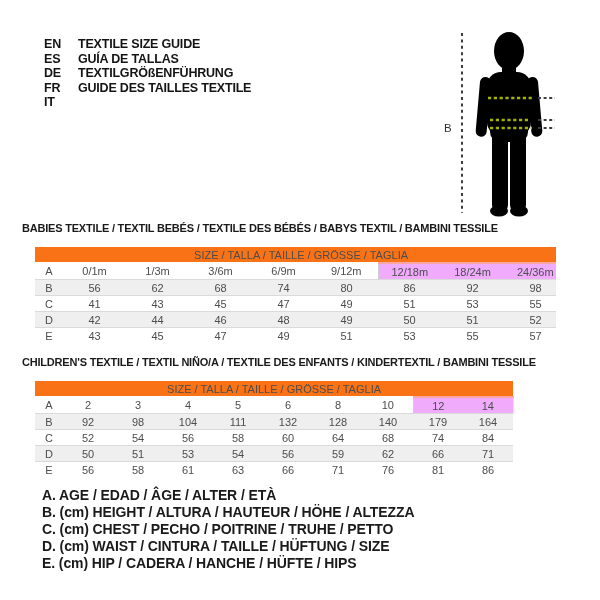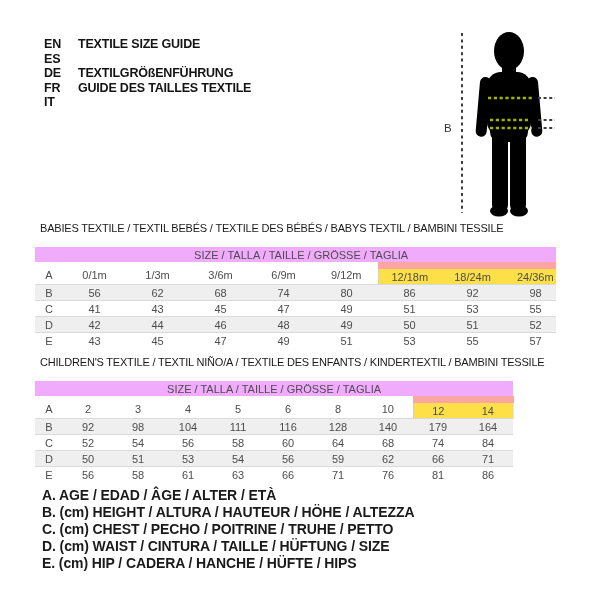--- a/index.html
+++ b/index.html
@@ -12,51 +12,52 @@
     overflow: hidden;
   }
   
   .lang-block { position: absolute; left: 44px; top: 37px; }
   .lang-row { display: flex; font-size: 12.5px; font-weight: 700; line-height: 14.6px; color: #141414; letter-spacing: -0.2px; }
   .lang-code { width: 34px; flex: 0 0 34px; }
   
   .figure { position: absolute; left: 438px; top: 24px; }
   .figure text { font-family: "Liberation Sans", sans-serif; font-size: 11.5px; fill: #333333; }
   
-  .section-title { position: absolute; left: 40px; font-size: 11px; font-weight: 400; color: #1a1a1a; letter-spacing: -0.2px; white-space: nowrap; }
+  .section-title { position: absolute; left: 22px; font-size: 11px; font-weight: 700; color: #1a1a1a; letter-spacing: -0.2px; white-space: nowrap; }
   .babies-title { top: 222px; }
   .children-title { top: 356px; }
   .table-wrap { position: absolute; left: 35px; }
   .babies-wrap { top: 247px; width: 532px; }
   .children-wrap { top: 381px; width: 478px; }
   table.size-table { width: 100%; border-collapse: collapse; table-layout: fixed; font-size: 11px; color: #4d4d4d; }
   table.size-table td { height: 15px; text-align: center; padding: 0; white-space: nowrap; overflow: hidden; }
-  td.bar { background: #f0abfc; text-align: left; padding-left: 6px; height: 16px; color: #4d4d4d; }
+  td.bar { background: #f97316; text-align: left; padding-left: 6px; height: 16px; color: #4d4d4d; }
   td.rowlabel { text-align: left; padding-left: 6px; }
   tbody tr + tr td { border-top: 1px solid #dadada; }
   tbody tr.stripe { background: #efefef; }
-  td.hl { border-top: 7px solid #fca5a5; background: #fde047; }
+  td.hl { border-top: 2px solid #fca5a5; background: #f0abfc; }
   td.hl-first { border-left: 1px solid #cfcfcf; }
   td.hl-last { border-right: 1px solid #e4e4e4; }
   
   .legend { position: absolute; left: 42px; top: 487px; }
   .legend-line { font-size: 14px; font-weight: 700; color: #1a1a1a; line-height: 17px; letter-spacing: -0.1px; white-space: nowrap; }
 </style>
 </head>
 <body>
 
 <div class="page">
 
   <div class="lang-block">
     <div class="lang-row">
       <span class="lang-code">EN</span>
       <span class="lang-label">TEXTILE SIZE GUIDE</span>
     </div>
     <div class="lang-row">
       <span class="lang-code">ES</span>
+      <span class="lang-label">GUÍA DE TALLAS</span>
     </div>
     <div class="lang-row">
       <span class="lang-code">DE</span>
       <span class="lang-label">TEXTILGRÖßENFÜHRUNG</span>
     </div>
     <div class="lang-row">
       <span class="lang-code">FR</span>
       <span class="lang-label">GUIDE DES TAILLES TEXTILE</span>
     </div>
     <div class="lang-row">
@@ -206,21 +207,21 @@
             <td>10</td>
             <td class="hl hl-first">12</td>
             <td class="hl hl-last">14</td>
           </tr>
           <tr class="stripe">
             <td class="rowlabel">B</td>
             <td>92</td>
             <td>98</td>
             <td>104</td>
             <td>111</td>
-            <td>116</td>
+            <td>132</td>
             <td>128</td>
             <td>140</td>
             <td>179</td>
             <td>164</td>
           </tr>
           <tr>
             <td class="rowlabel">C</td>
             <td>52</td>
             <td>54</td>
             <td>56</td>

